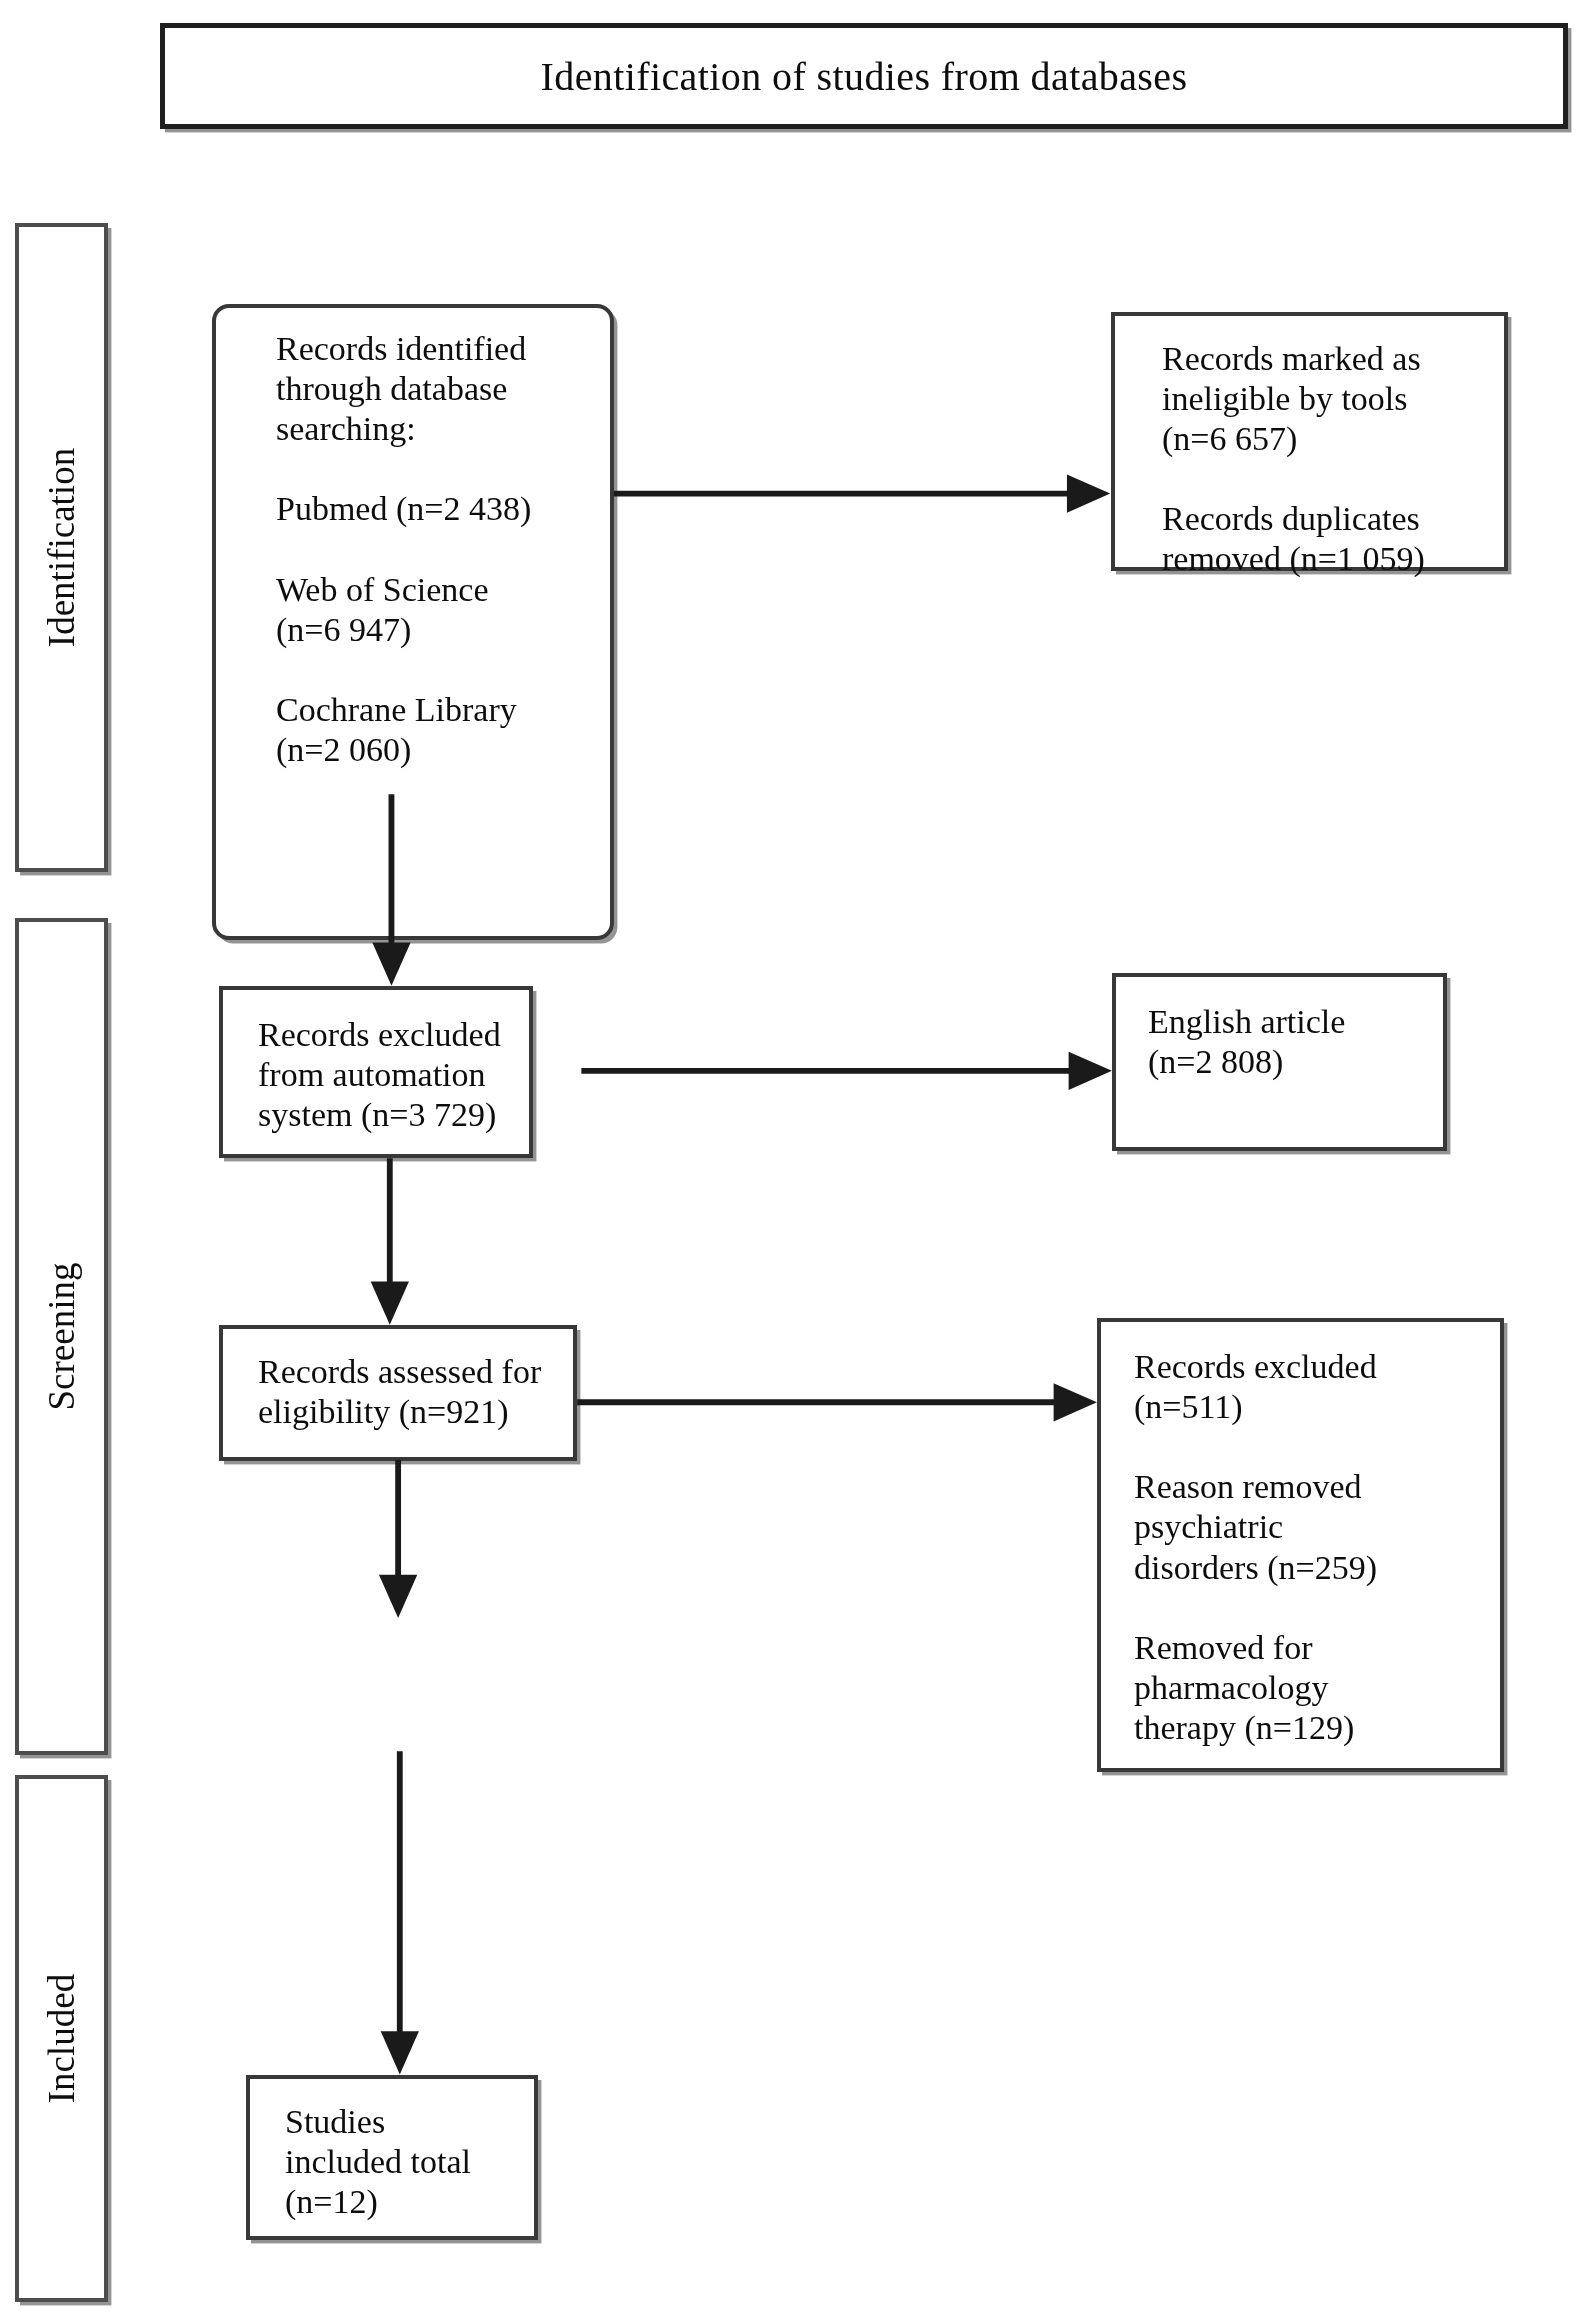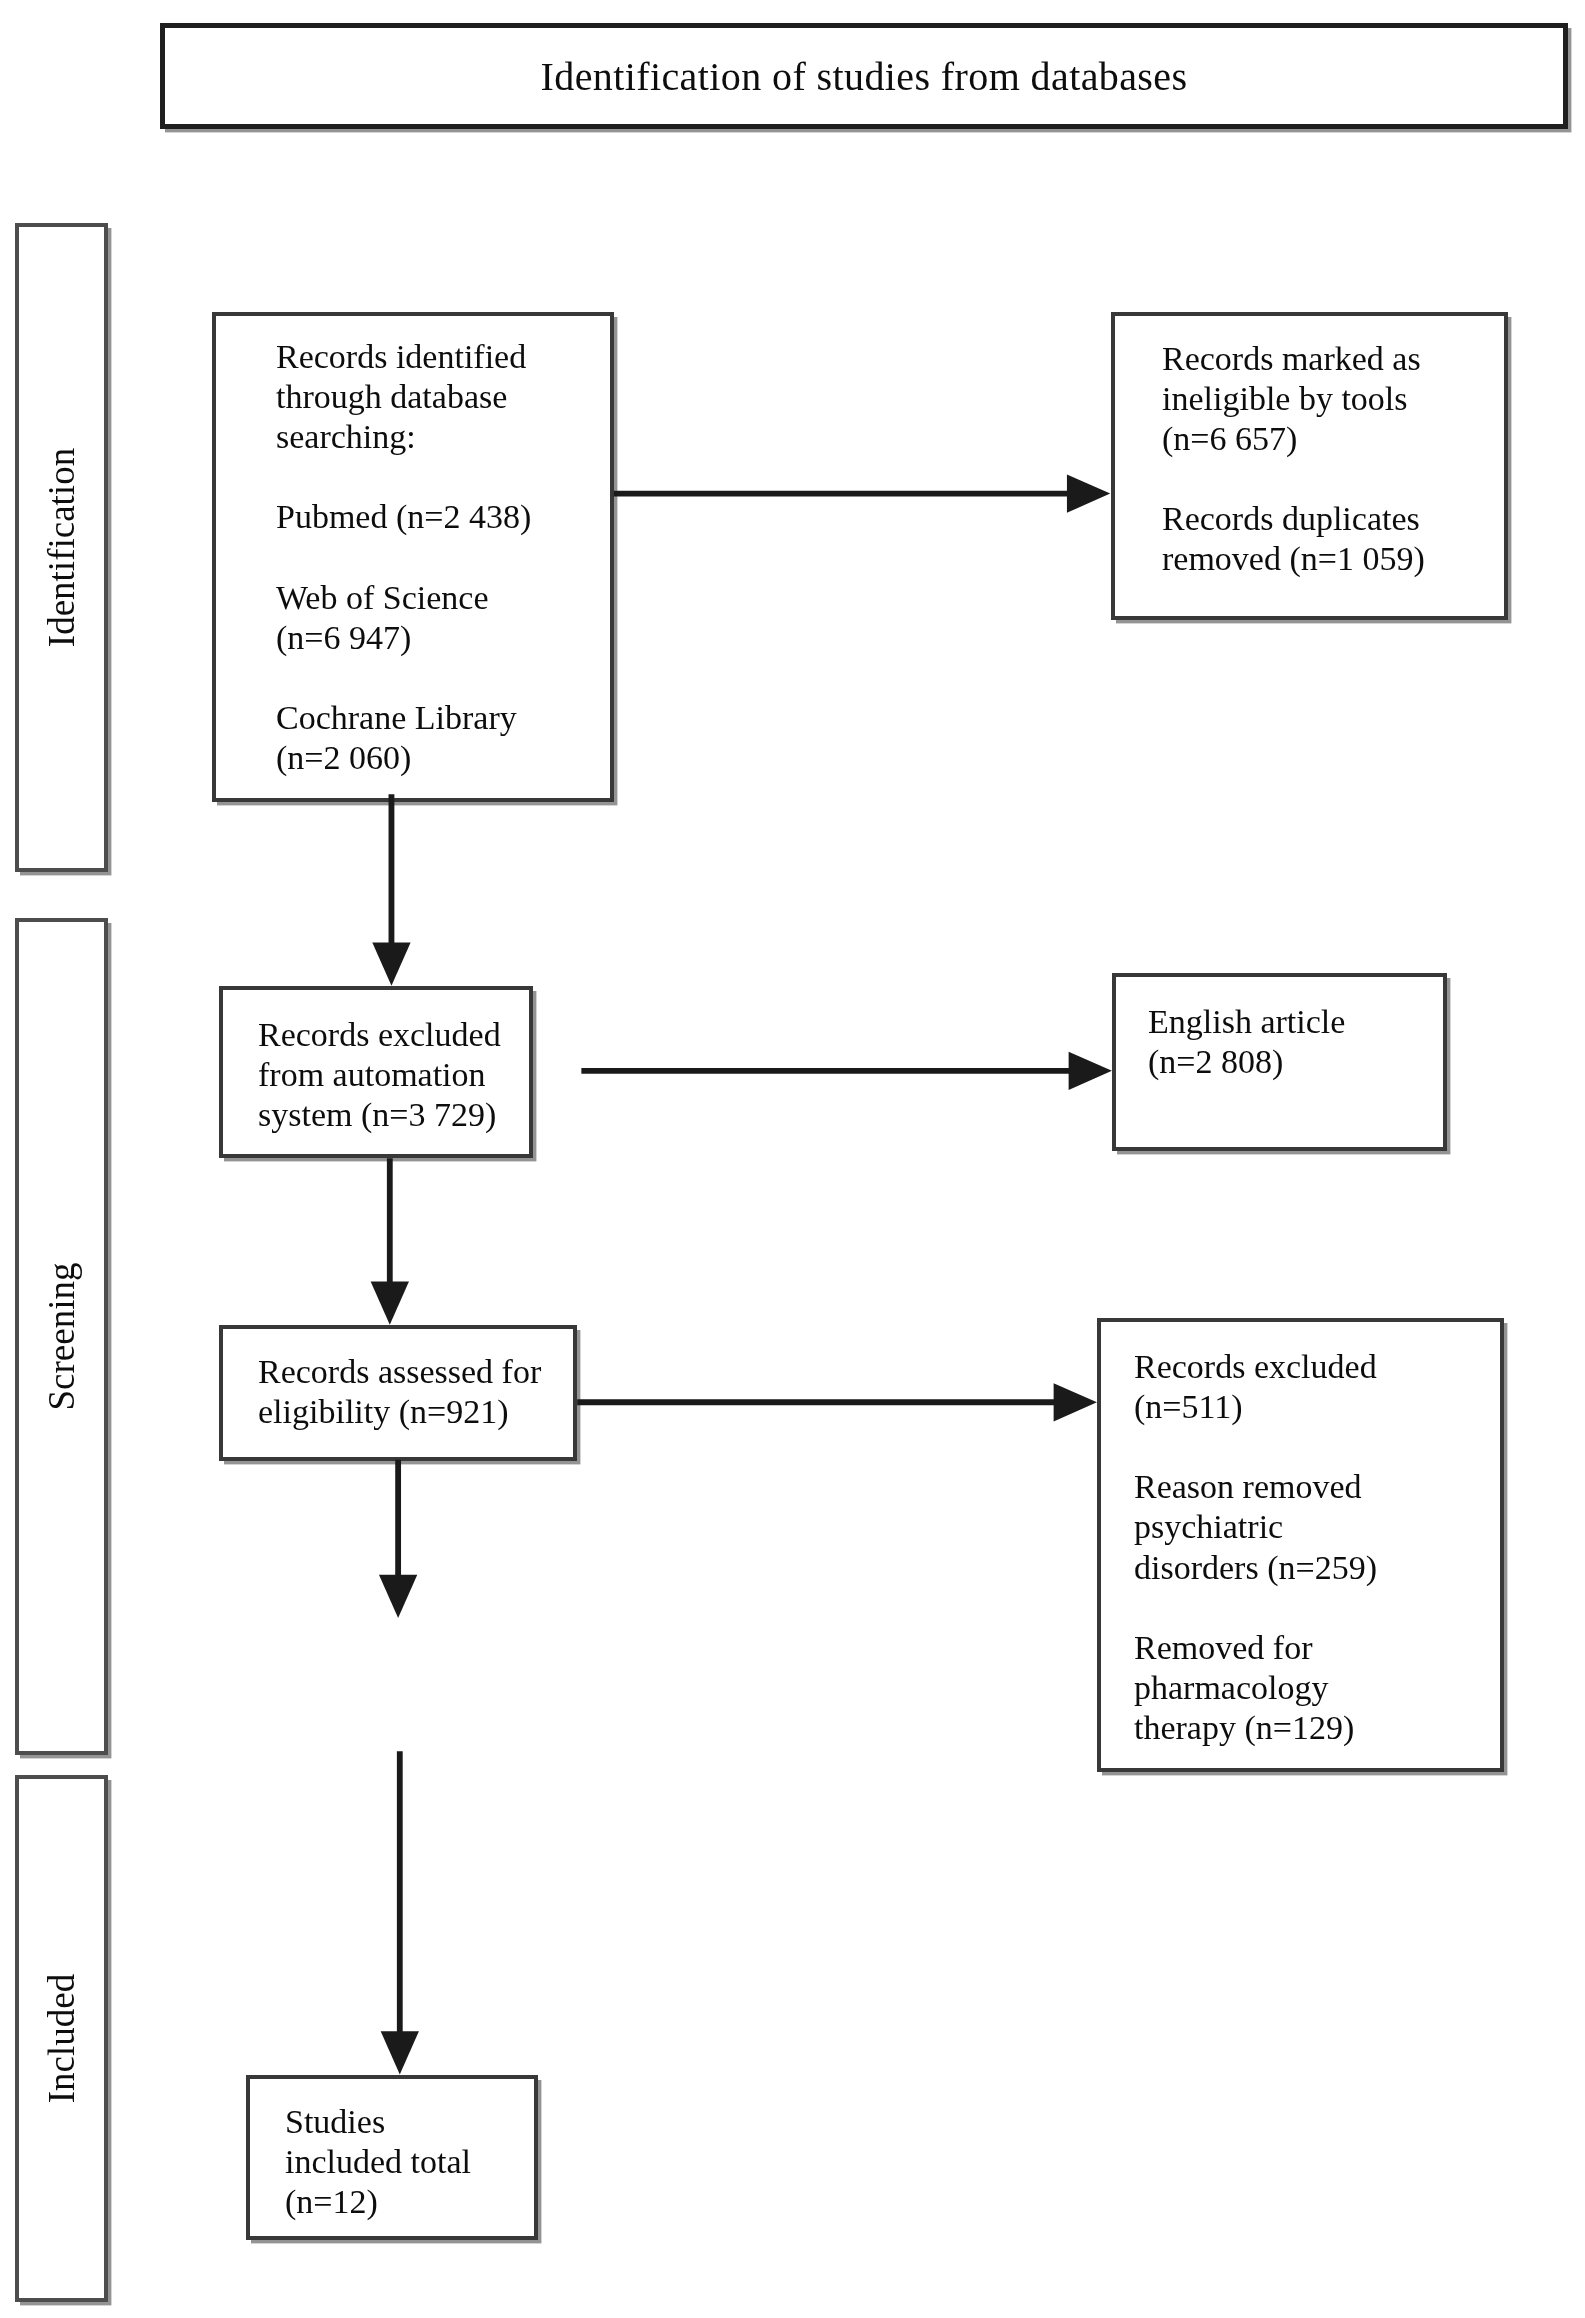--- a/index.html
+++ b/index.html
@@ -40,22 +40,22 @@
   }
   .phase-identification { left: 15px; top: 223px;  width: 93px; height: 649px; }
   .phase-screening      { left: 15px; top: 918px; width: 93px; height: 837px; }
   .phase-included       { left: 15px; top: 1775px; width: 93px; height: 527px; }
   .flow-text {
     font-size: 34px;
     line-height: 1.18;
     white-space: pre-line;
     display: block;
   }
-  .b-identified       { left: 212px;  top: 312px;  width: 402px; height: 490px; padding: 21px 16.7px 0 60px; }
-  .b-ineligible       { left: 1111px; top: 312px;  width: 397px; height: 308px; padding: 22.5px 16.7px 0 47px; }
+  .b-identified       { left: 212px;  top: 304px;  width: 402px; height: 636px; padding: 21px 16.7px 0 60px; border-radius: 17px; }
+  .b-ineligible       { left: 1111px; top: 312px;  width: 397px; height: 259px; padding: 22.5px 16.7px 0 47px; }
   .b-excl-automation  { left: 219px;  top: 986px; width: 314px; height: 172px; padding: 25px 16.7px 0 35px; }
   .b-english          { left: 1112px; top: 973px; width: 335px; height: 178px; padding: 25px 16.7px 0 32px; }
   .b-assessed         { left: 219px;  top: 1325px; width: 358px; height: 136px; padding: 23px 12.5px 0 35px; }
   .b-excl-reasons     { left: 1097px; top: 1318px; width: 407px; height: 454px; padding: 25px 12.5px 0 33px; }
   .b-examinated       { left: 227px;  top: 1618px; width: 348px; height: 133px; padding: 25px 12.5px 0 37px; }
   .b-included-total   { left: 246px;  top: 2075px; width: 292px; height: 165px; padding: 23px 12.5px 0 35px; }
   .arrows {
     position: absolute; left: 0; top: 0;
     width: 1585px; height: 2319px;
     pointer-events: none;

